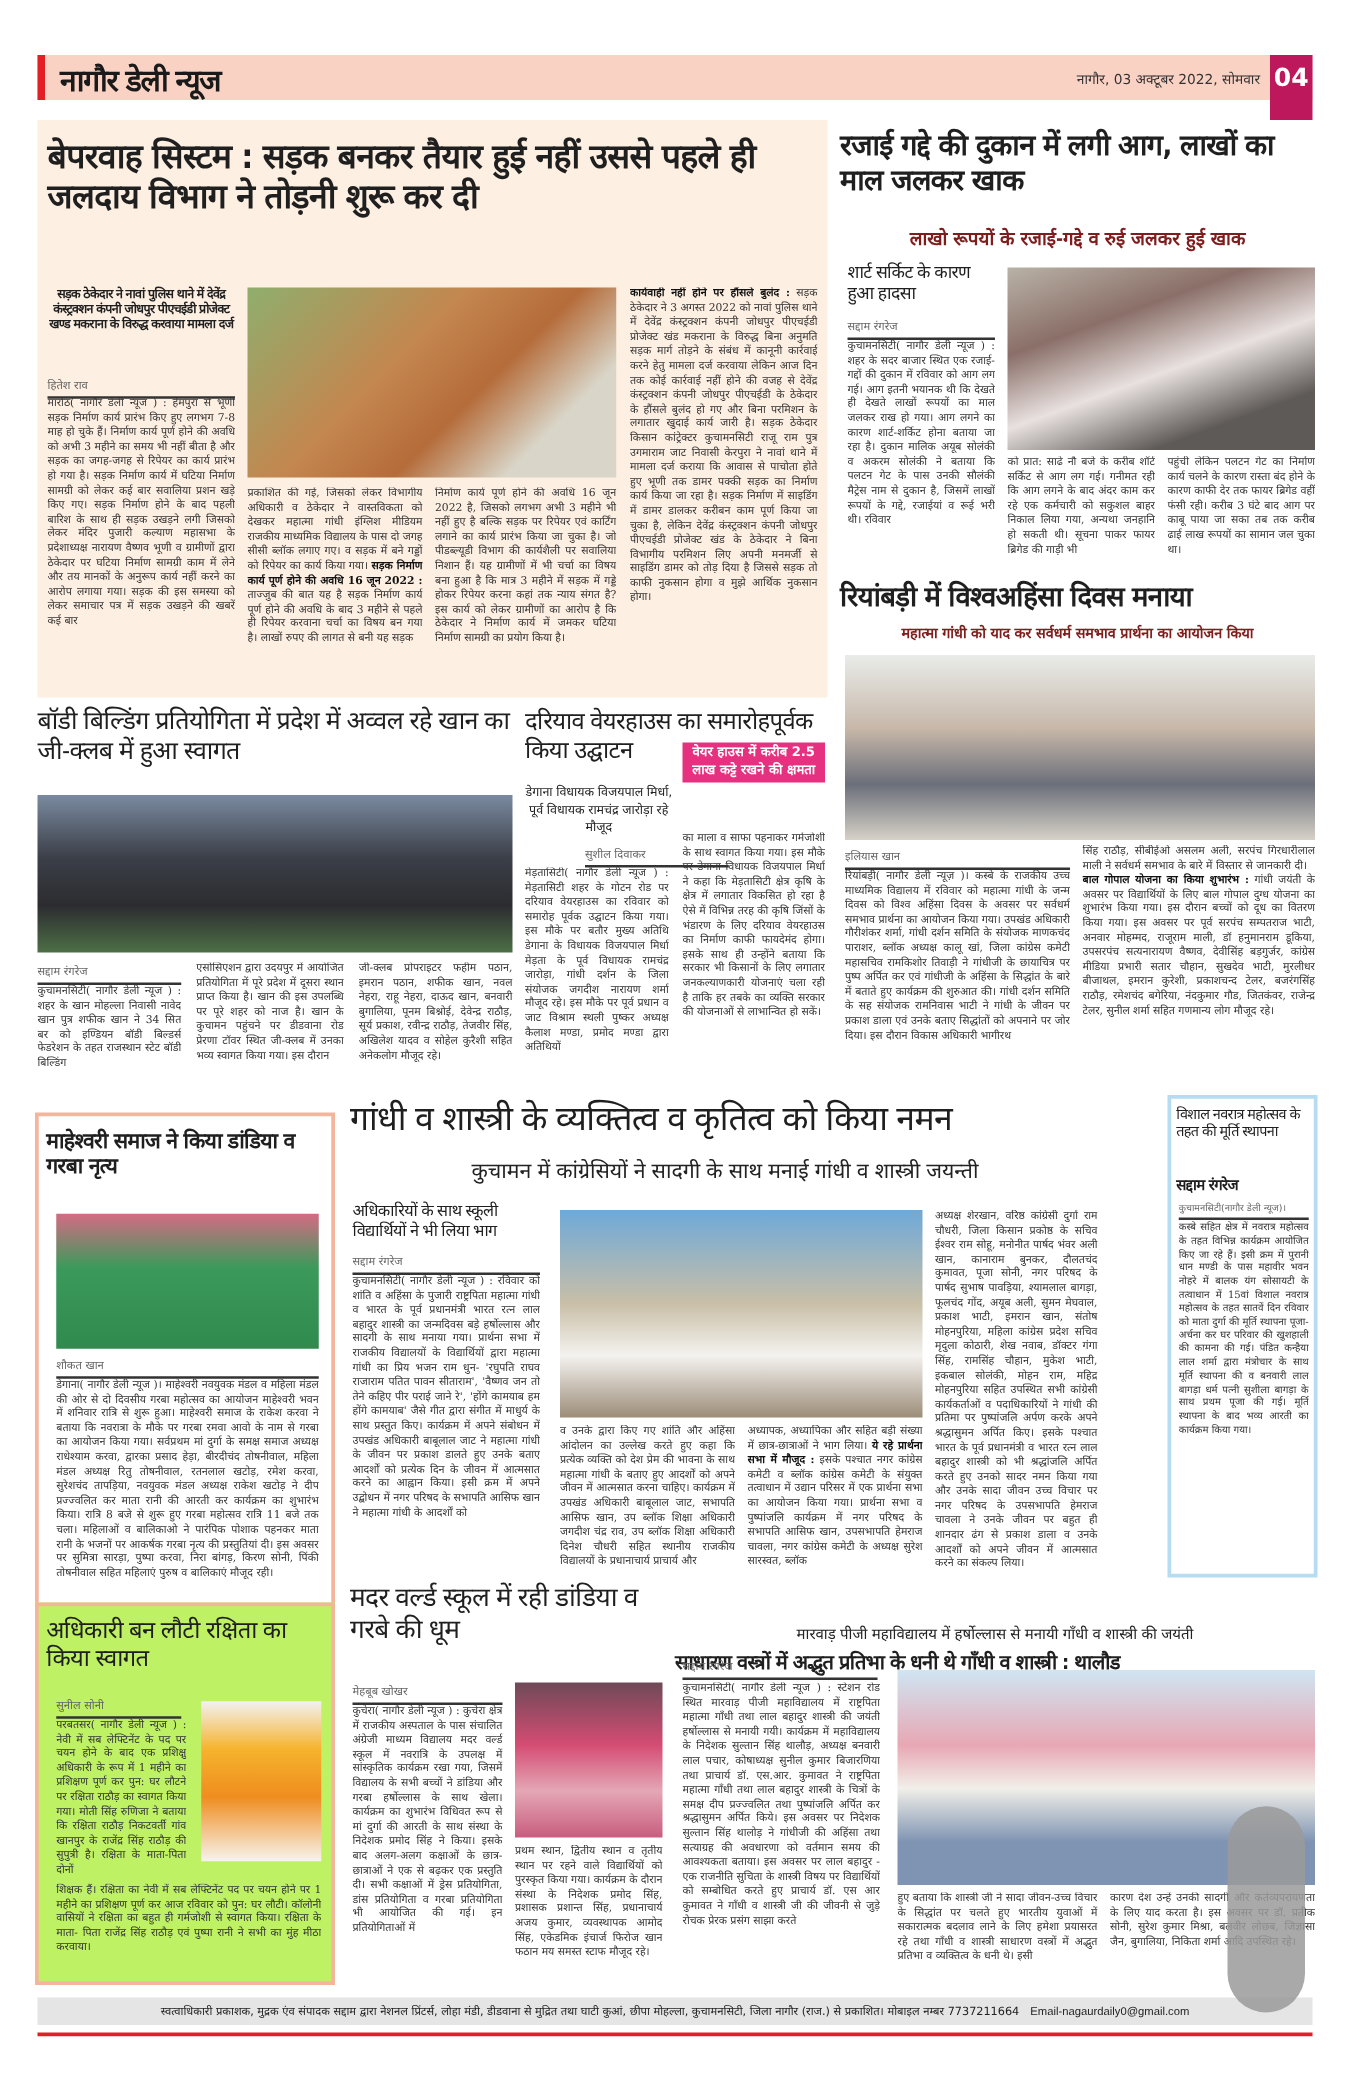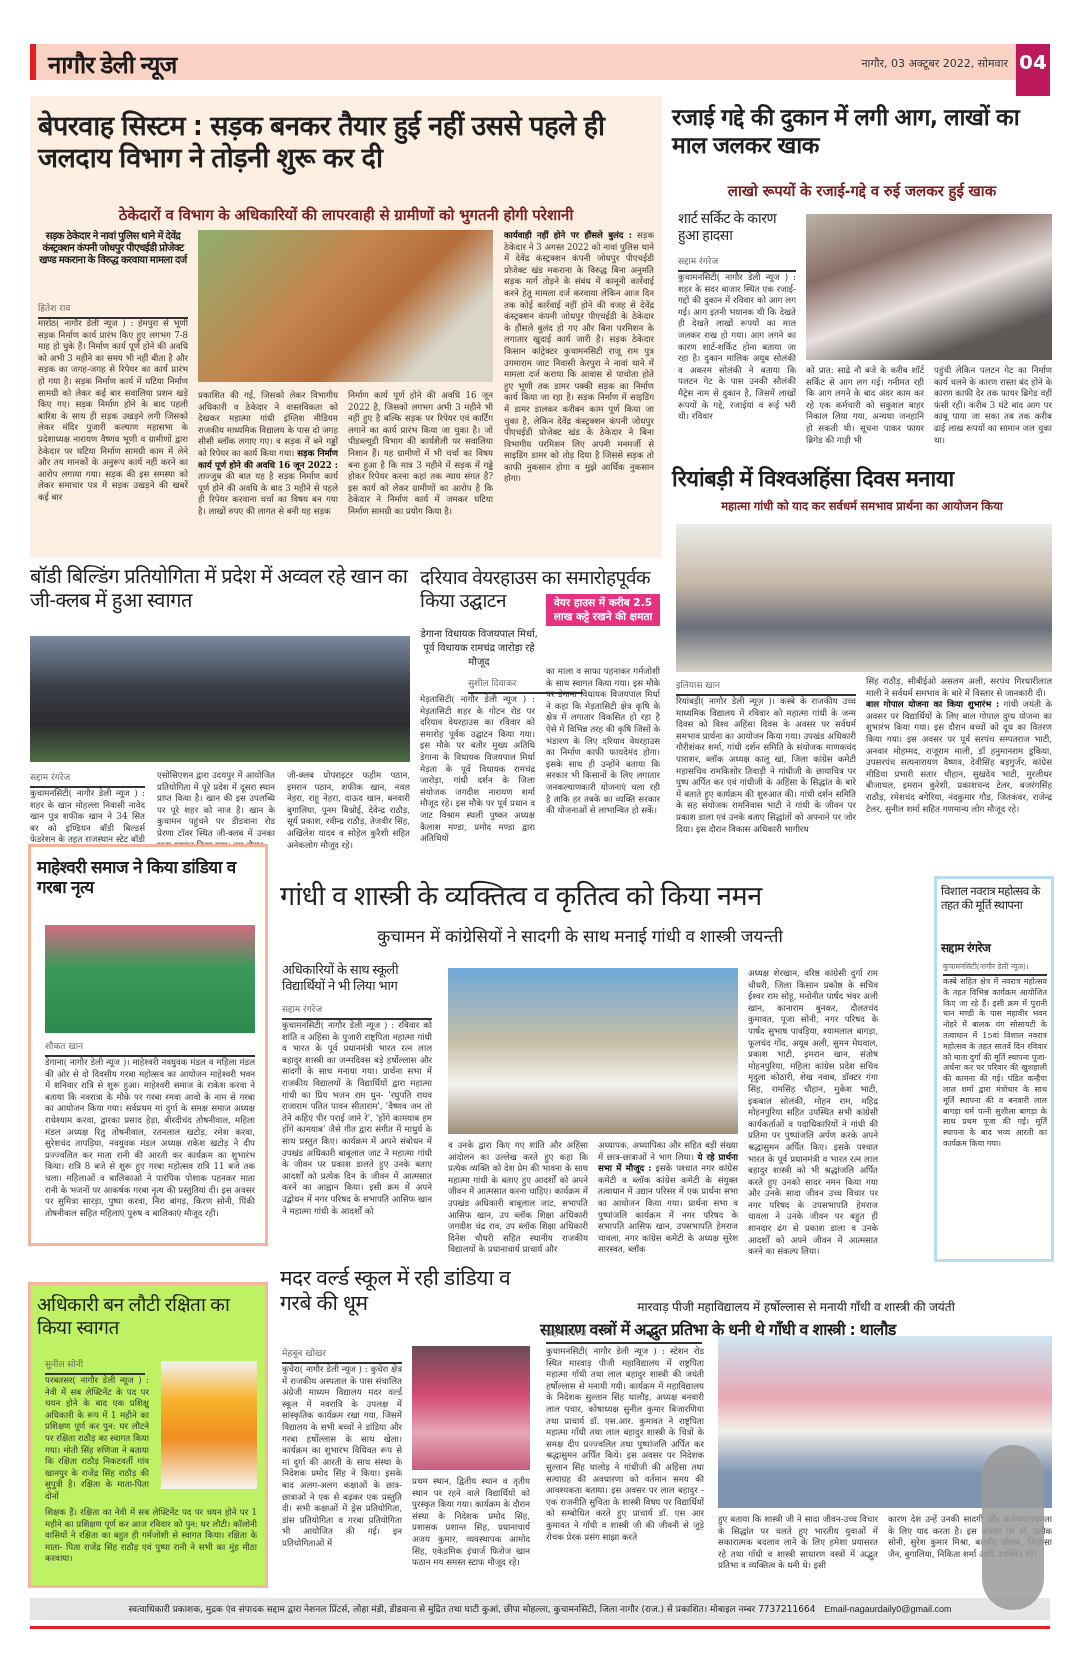--- a/index.html
+++ b/index.html
@@ -40,21 +40,20 @@
 
 <div class="abs masthead">
   <div class="redbar"></div>
   <div class="title">नागौर डेली न्यूज</div>
   <div class="date">नागौर, 03 अक्टूबर 2022, सोमवार</div>
   <div class="pageno">04</div>
 </div>
 
 <div class="abs peach" style="left:30px;top:96px;width:632px;height:462px;">
   <div class="abs hl" style="left:8px;top:14px;width:616px;font-size:27px;">बेपरवाह सिस्टम : सड़क बनकर तैयार हुई नहीं उससे पहले ही जलदाय विभाग ने तोड़नी शुरू कर दी</div>
-  <div class="abs sub-red" style="left:8px;top:108px;width:616px;font-size:15px;">ठेकेदारों व विभाग के अधिकारियों की लापरवाही से ग्रामीणों को भुगतनी होगी परेशानी</div>
   <div class="abs hl" style="left:8px;top:134px;width:150px;font-size:10px;text-align:center;">सड़क ठेकेदार ने नावां पुलिस थाने में देवेंद्र कंस्ट्रक्शन कंपनी जोधपुर पीएचईडी प्रोजेक्ट खण्ड मकराना के विरुद्ध करवाया मामला दर्ज</div>
   <div class="abs byline" style="left:8px;top:205px;width:150px;">हितेश राव</div>
   <div class="abs body" style="left:8px;top:222px;width:150px;height:230px;">मारोठ( नागौर डेली न्यूज ) : हेमपुरा से भूणी सड़क निर्माण कार्य प्रारंभ किए हुए लगभग 7-8 माह हो चुके हैं। निर्माण कार्य पूर्ण होने की अवधि को अभी 3 महीने का समय भी नहीं बीता है और सड़क का जगह-जगह से रिपेयर का कार्य प्रारंभ हो गया है। सड़क निर्माण कार्य में घटिया निर्माण सामग्री को लेकर कई बार सवालिया प्रशन खड़े किए गए। सड़क निर्माण होने के बाद पहली बारिश के साथ ही सड़क उखड़ने लगी जिसको लेकर मंदिर पुजारी कल्याण महासभा के प्रदेशाध्यक्ष नारायण वैष्णव भूणी व ग्रामीणों द्वारा ठेकेदार पर घटिया निर्माण सामग्री काम में लेने और तय मानकों के अनुरूप कार्य नहीं करने का आरोप लगाया गया। सड़क की इस समस्या को लेकर समाचार पत्र में सड़क उखड़ने की खबरें कई बार</div>
   <div class="abs photo photo-road" style="left:168px;top:134px;width:295px;height:152px;"></div>
   <div class="abs body" style="left:168px;top:294px;width:140px;height:160px;">
     <span>प्रकाशित की गई, जिसको लेकर विभागीय अधिकारी व ठेकेदार ने वास्तविकता को देखकर महात्मा गांधी इंग्लिश मीडियम राजकीय माध्यमिक विद्यालय के पास दो जगह सीसी ब्लॉक लगाए गए। व सड़क में बने गड्डों को रिपेयर का कार्य किया गया।</span>
     <b>सड़क निर्माण कार्य पूर्ण होने की अवधि 16 जून 2022 :</b>
     <span>ताज्जुब की बात यह है सड़क निर्माण कार्य पूर्ण होने की अवधि के बाद 3 महीने से पहले ही रिपेयर करवाना चर्चा का विषय बन गया है। लाखों रुपए की लागत से बनी यह सड़क</span>
   </div>
   <div class="abs body" style="left:318px;top:294px;width:145px;height:160px;">निर्माण कार्य पूर्ण होने की अवधि 16 जून 2022 है, जिसको लगभग अभी 3 महीने भी नहीं हुए है बल्कि सड़क पर रिपेयर एवं कार्टिंग लगाने का कार्य प्रारंभ किया जा चुका है। जो पीडब्ल्यूडी विभाग की कार्यशैली पर सवालिया निशान हैं। यह ग्रामीणों में भी चर्चा का विषय बना हुआ है कि मात्र 3 महीने में सड़क में गड्डे होकर रिपेयर करना कहां तक न्याय संगत है? इस कार्य को लेकर ग्रामीणों का आरोप है कि ठेकेदार ने निर्माण कार्य में जमकर घटिया निर्माण सामग्री का प्रयोग किया है।</div>
@@ -91,21 +90,21 @@
 <div class="abs body" style="left:157px;top:770px;width:118px;height:96px;">एसोसिएशन द्वारा उदयपुर में आयोजित प्रतियोगिता में पूरे प्रदेश में दूसरा स्थान प्राप्त किया है। खान की इस उपलब्धि पर पूरे शहर को नाज है। खान के कुचामन पहुंचने पर डीडवाना रोड प्रेरणा टॉवर स्थित जी-क्लब में उनका भव्य स्वागत किया गया। इस दौरान</div>
 <div class="abs body" style="left:287px;top:770px;width:123px;height:96px;">जी-क्लब प्रोपराइटर फहीम पठान, इमरान पठान, शफीक खान, नवल नेहरा, राहू नेहरा, दाऊद खान, बनवारी बुगालिया, पूनम बिश्नोई, देवेन्द्र राठौड़, सूर्य प्रकाश, रवीन्द्र राठौड़, तेजवीर सिंह, अखिलेश यादव व सोहेल कुरैशी सहित अनेकलोग मौजूद रहे।</div>
 
 <div class="abs hl" style="left:420px;top:566px;width:240px;font-size:19px;font-weight:normal;">दरियाव वेयरहाउस का समारोहपूर्वक किया उद्घाटन</div>
 <div class="abs sub-dark" style="left:420px;top:626px;width:118px;font-size:10px;">डेगाना विधायक विजयपाल मिर्धा, पूर्व विधायक रामचंद्र जारोड़ा रहे मौजूद</div>
 <div class="abs pinkbox" style="left:546px;top:594px;width:114px;height:32px;padding-top:2px;">वेयर हाउस में करीब 2.5 लाख कट्टे रखने की क्षमता</div>
 <div class="abs byline" style="left:420px;top:676px;width:115px;margin-left:48px;">सुशील दिवाकर</div>
 <div class="abs body" style="left:420px;top:694px;width:115px;height:172px;">मेड़तासिटी( नागौर डेली न्यूज ) : मेड़तासिटी शहर के गोटन रोड पर दरियाव वेयरहाउस का रविवार को समारोह पूर्वक उद्घाटन किया गया। इस मौके पर बतौर मुख्य अतिथि डेगाना के विधायक विजयपाल मिर्धा मेड़ता के पूर्व विधायक रामचंद्र जारोड़ा, गांधी दर्शन के जिला संयोजक जगदीश नारायण शर्मा मौजूद रहे। इस मौके पर पूर्व प्रधान व जाट विश्राम स्थली पुष्कर अध्यक्ष कैलाश मण्डा, प्रमोद मण्डा द्वारा अतिथियों</div>
 <div class="abs body" style="left:546px;top:666px;width:114px;height:200px;">का माला व साफा पहनाकर गर्मजोशी के साथ स्वागत किया गया। इस मौके पर डेगाना विधायक विजयपाल मिर्धा ने कहा कि मेड़तासिटी क्षेत्र कृषि के क्षेत्र में लगातार विकसित हो रहा है ऐसे में विभिन्न तरह की कृषि जिंसों के भंडारण के लिए दरियाव वेयरहाउस का निर्माण काफी फायदेमंद होगा। इसके साथ ही उन्होंने बताया कि सरकार भी किसानों के लिए लगातार जनकल्याणकारी योजनाएं चला रही है ताकि हर तबके का व्यक्ति सरकार की योजनाओं से लाभान्वित हो सकें।</div>
 
-<div class="abs box-orange" style="left:28px;top:844px;width:240px;height:402px;background:#fff;">
+<div class="abs box-orange" style="left:28px;top:890px;width:240px;height:402px;background:#fff;">
   <div class="abs hl" style="left:6px;top:10px;width:222px;font-size:17px;">माहेश्वरी समाज ने किया डांडिया व गरबा नृत्य</div>
   <div class="abs photo photo-garba" style="left:14px;top:78px;width:210px;height:108px;"></div>
   <div class="abs byline" style="left:14px;top:192px;width:210px;">शौकत खान</div>
   <div class="abs body" style="left:14px;top:210px;width:210px;height:186px;">डेगाना( नागौर डेली न्यूज )। माहेश्वरी नवयुवक मंडल व महिला मंडल की ओर से दो दिवसीय गरबा महोत्सव का आयोजन माहेश्वरी भवन में शनिवार रात्रि से शुरू हुआ। माहेश्वरी समाज के राकेश करवा ने बताया कि नवरात्रा के मौके पर गरबा रमवा आवो के नाम से गरबा का आयोजन किया गया। सर्वप्रथम मां दुर्गा के समक्ष समाज अध्यक्ष राधेश्याम करवा, द्वारका प्रसाद हेड़ा, बीरदीचंद तोषनीवाल, महिला मंडल अध्यक्ष रितु तोषनीवाल, रतनलाल खटोड़, रमेश करवा, सुरेशचंद तापड़िया, नवयुवक मंडल अध्यक्ष राकेश खटोड़ ने दीप प्रज्ज्वलित कर माता रानी की आरती कर कार्यक्रम का शुभारंभ किया। रात्रि 8 बजे से शुरू हुए गरबा महोत्सव रात्रि 11 बजे तक चला। महिलाओं व बालिकाओ ने पारंपिक पोशाक पहनकर माता रानी के भजनों पर आकर्षक गरबा नृत्य की प्रस्तुतियां दी। इस अवसर पर सुमित्रा सारड़ा, पुष्पा करवा, निरा बांगड़, किरण सोनी, पिंकी तोषनीवाल सहित महिलाएं पुरुष व बालिकाएं मौजूद रही।</div>
 </div>
 
 <div class="abs hl" style="left:280px;top:880px;width:600px;font-size:27px;font-weight:normal;">गांधी व शास्त्री के व्यक्तित्व व कृतित्व को किया नमन</div>
 <div class="abs sub-dark" style="left:280px;top:924px;width:600px;font-size:17px;">कुचामन में कांग्रेसियों ने सादगी के साथ मनाई गांधी व शास्त्री जयन्ती</div>
 <div class="abs hl" style="left:282px;top:962px;width:150px;font-size:13px;font-weight:normal;">अधिकारियों के साथ स्कूली विद्यार्थियों ने भी लिया भाग</div>
 <div class="abs byline" style="left:282px;top:1002px;width:150px;">सद्दाम रंगरेज</div>

